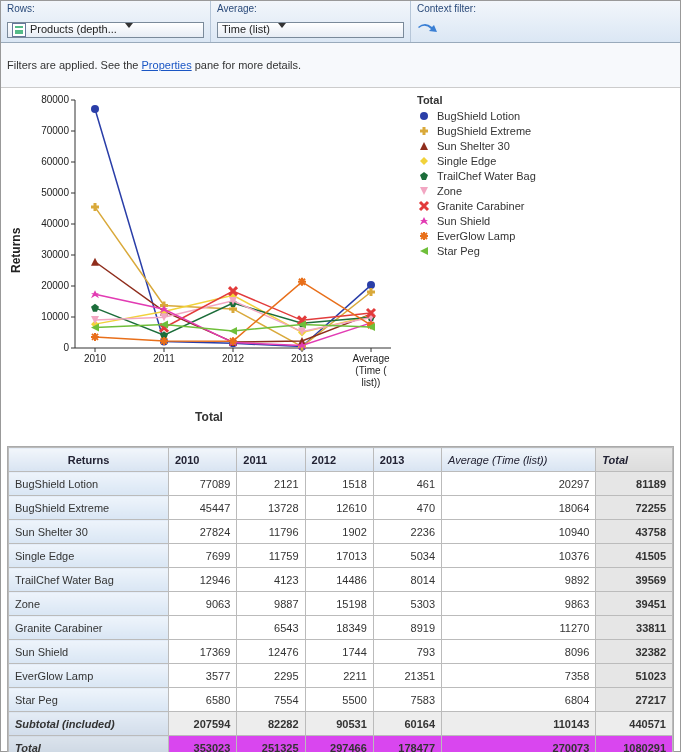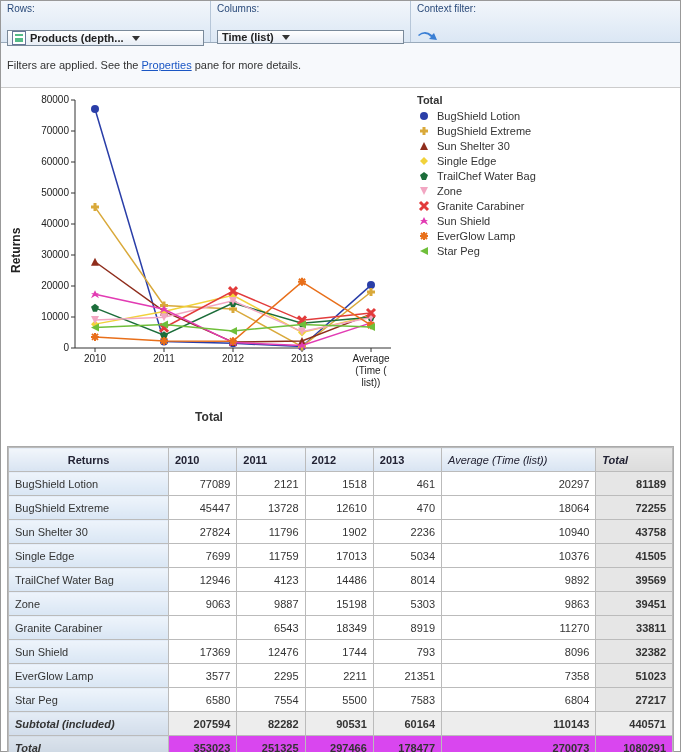--- a/index.html
+++ b/index.html
@@ -30,33 +30,32 @@
     display: flex;
     flex-direction: column;
     justify-content: flex-start;
   }
   .tb-sec.rows { width: 210px; }
   .tb-sec.cols { width: 200px; }
   .tb-sec.ctx  { flex: 1; border-right: none; }
   .tb-label {
     color: #2a4a7a;
     font-size: 10px;
-    margin-bottom: 16px;
+    margin-bottom: 8px;
   }
   .drop {
     display: inline-flex;
-    align-items: center;
+    align-items: flex-start;
     height: 36px;
     border: 1px solid #7a8a9a;
     background: linear-gradient(#fff, #e7edf5);
     font-size: 11px;
     padding: 0 2px 0 4px;
     color: #222;
     gap: 4px;
-    font-weight: bold;
   }
   .drop .caret {
     width: 0; height: 0;
     border-left: 4px solid transparent;
     border-right: 4px solid transparent;
     border-top: 5px solid #333;
     margin-left: 4px;
   }
   .icon-dim {
     width: 14px; height: 14px;
@@ -185,21 +184,21 @@
   <div class="toolbar">
     <div class="tb-sec rows">
       <span class="tb-label">Rows:</span>
       <span class="drop">
         <span class="icon-dim"></span>
         <span>Products (depth...</span>
         <span class="caret"></span>
       </span>
     </div>
     <div class="tb-sec cols">
-      <span class="tb-label">Columns:</span>
+      <span class="tb-label">Average:</span>
       <span class="drop">
         <span>Time (list)</span>
         <span class="caret"></span>
       </span>
     </div>
     <div class="tb-sec ctx">
       <span class="tb-label">Context filter:</span>
       <span class="ctx-arrow">
         <svg viewBox="0 0 22 14">
             <path d="M2 4 Q 8 -1 14 5 L12 7 L20 8 L17 1 L15 3 Q 8 -3 1 3 Z" fill="#3a7fd4"></path>

